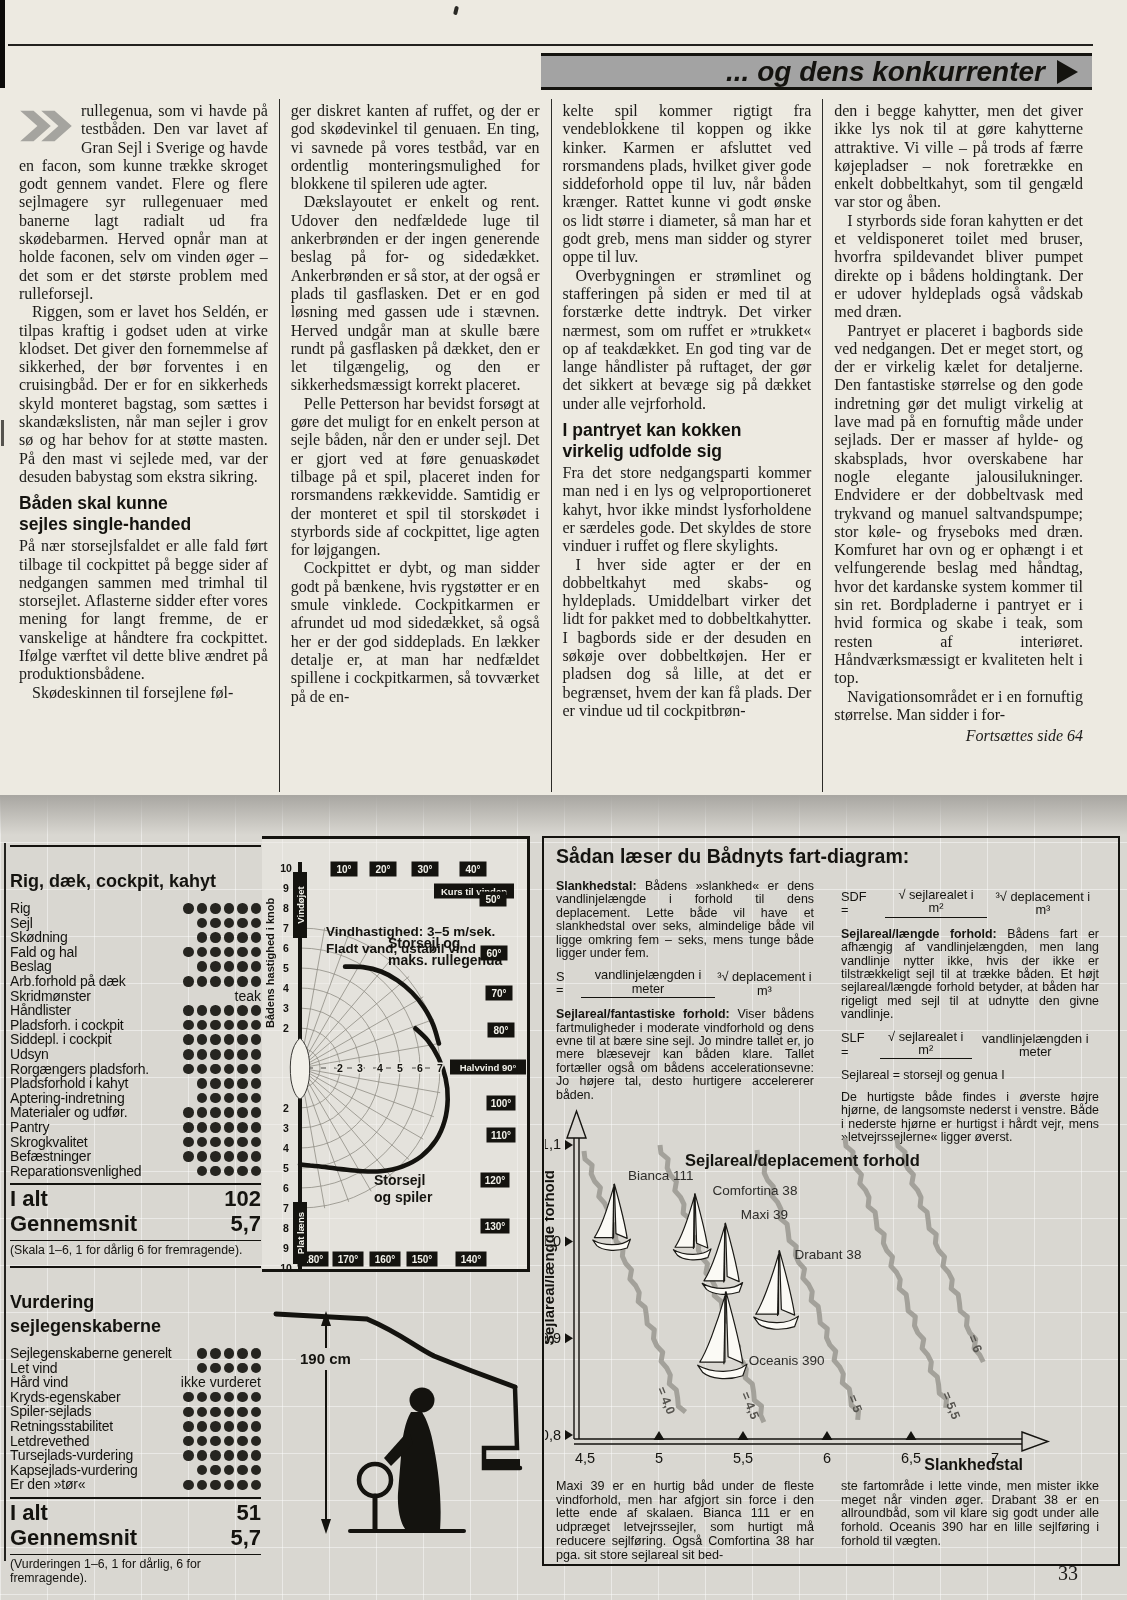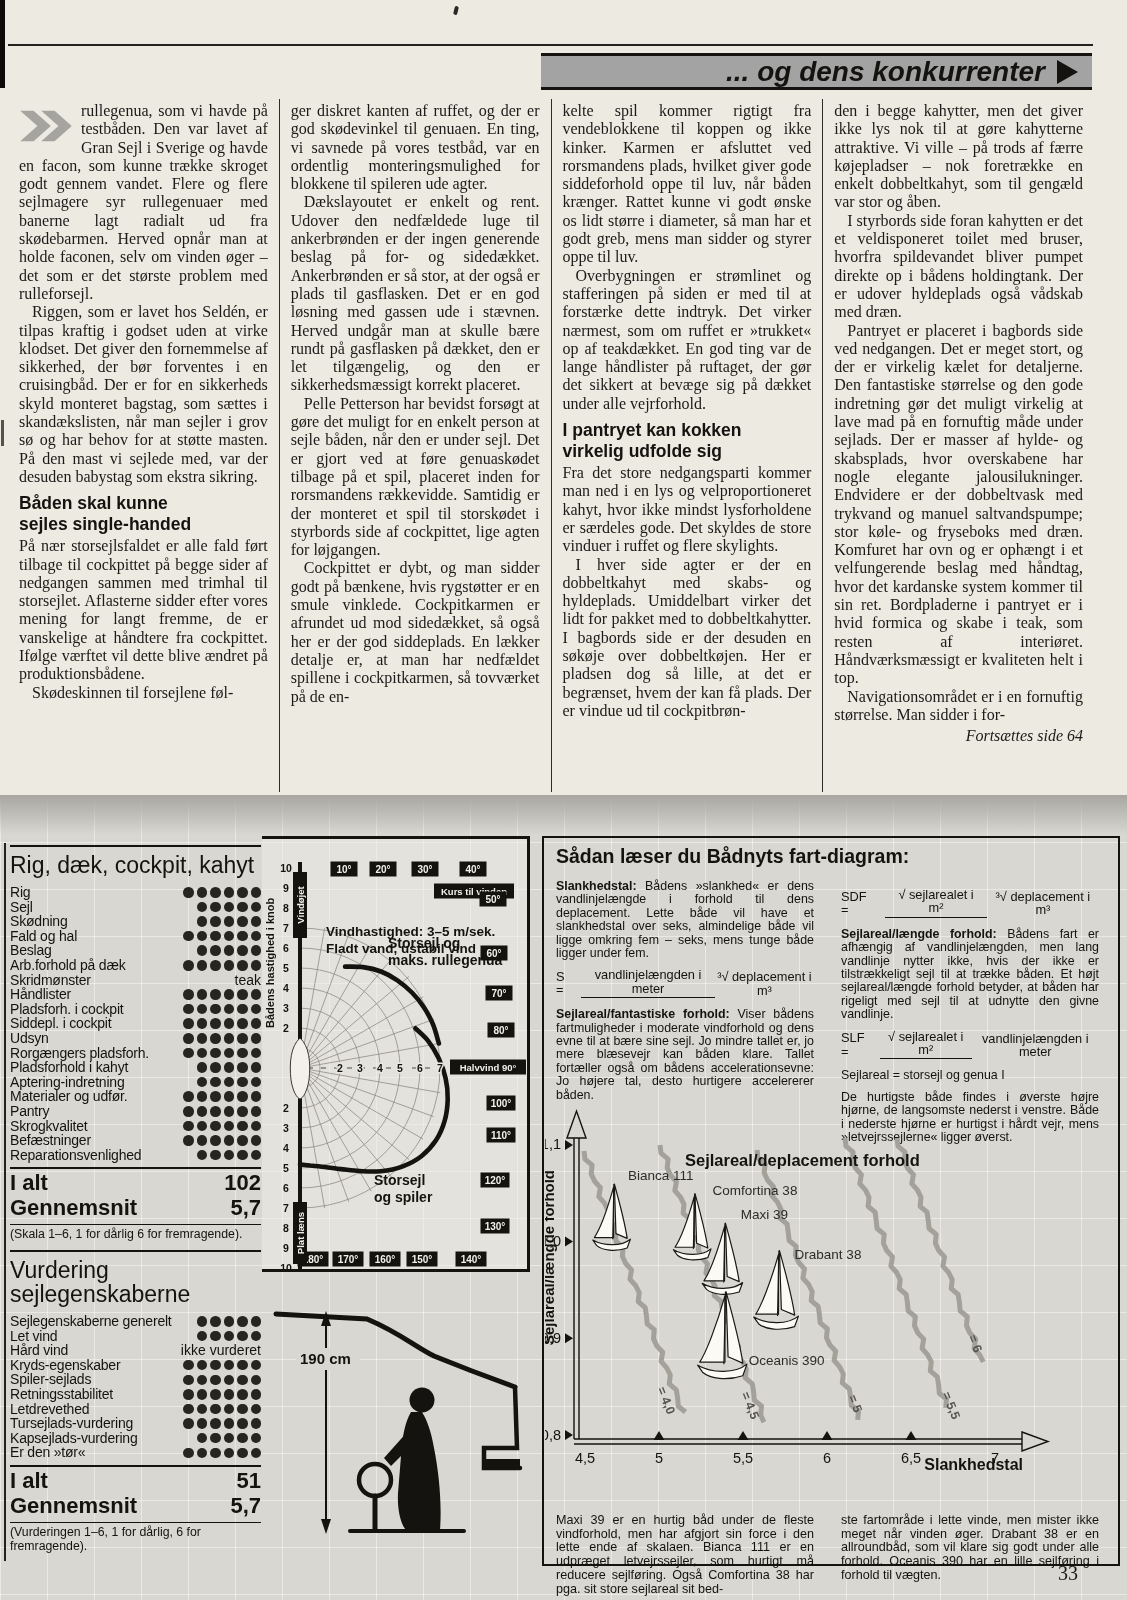--- a/index.html
+++ b/index.html
@@ -27,21 +27,21 @@
   
   .bottom{position:absolute;left:0;top:795px;width:1127px;height:805px;background:#d9d7d1;
           background-image:linear-gradient(rgba(255,255,255,.45) 1px,transparent 1px),
                            linear-gradient(90deg,rgba(255,255,255,.45) 1px,transparent 1px);
           background-size:47px 47px;}
   .bottom-shade{position:absolute;left:0;top:0;width:100%;height:40px;
           background:linear-gradient(#a8a6a1,rgba(217,215,209,0));}
   .edge-line{position:absolute;left:4px;top:48px;width:2px;height:718px;background:#23221e;}
   .ratings{position:absolute;left:10px;top:50px;width:251px;font-family:"Liberation Sans",sans-serif;color:#14130f;}
   .rt-rule{border-top:2px solid #14130f;margin-bottom:2px;}
-  .rt-title{font-size:23px;font-weight:normal;line-height:24px;margin:6px 0 8px;}
+  .rt-title{font-size:18px;font-weight:bold;line-height:24px;margin:22px 0 8px;}
   .rt-row{display:flex;justify-content:space-between;align-items:flex-end;font-size:14px;line-height:14.6px;min-height:14.6px;}
   .rt-label{letter-spacing:-0.2px;}
   .rt-dots{display:flex;gap:3px;padding-bottom:2px;}
   .dot{width:10.5px;height:10.5px;border-radius:50%;background:#262520;}
   .rt-text-val{font-size:14px;font-weight:normal;}
   .rt-totals{border-top:2px solid #14130f;margin-top:5px;padding:1px 0 2px;}
   .rt-total-row{display:flex;justify-content:space-between;font-size:22px;font-weight:bold;line-height:25px;}
   .rt-note{font-size:12.3px;line-height:13.8px;border-top:1.5px solid #14130f;margin-top:2px;padding:3px 0 8px;}
   .polar{position:absolute;left:262px;top:41px;}
   .cabin{position:absolute;left:262px;top:503px;}
@@ -51,21 +51,21 @@
   .exp-col{position:absolute;top:42px;width:258px;font-size:12.4px;line-height:13.4px;text-align:justify;}
   .exp-col.l{left:12px;} .exp-col.r{left:297px;}
   .exp-col p{margin:0 0 8px;}
   .exp-lead{font-weight:bold;}
   .formula{display:flex;align-items:center;gap:8px;margin:8px 0 10px;font-size:12.8px;}
   .frac{display:inline-flex;text-align:center;}
   .frac .num{border-bottom:1.4px solid #14130f;padding:0 4px 2px;}
   .frac .den{padding-top:2px;}
   .sa-line{margin:2px 0 8px;}
   .scatter{position:absolute;left:1px;top:260px;}
-  .cap-col{position:absolute;top:676px;width:258px;font-size:12.6px;line-height:13.7px;text-align:justify;}
+  .cap-col{position:absolute;top:642px;width:258px;font-size:12.6px;line-height:13.7px;text-align:justify;}
   .cap-col.l{left:12px;} .cap-col.r{left:297px;}
   .pageno{position:absolute;left:1058px;top:1562px;font-size:20px;font-family:"Liberation Serif",serif;color:#1b1a18;}
 </style>
 </head>
 <body>
 
 <div class="page">
   <div class="spine"></div>
   <div class="spine2"></div>
   <div class="spine3"></div>

